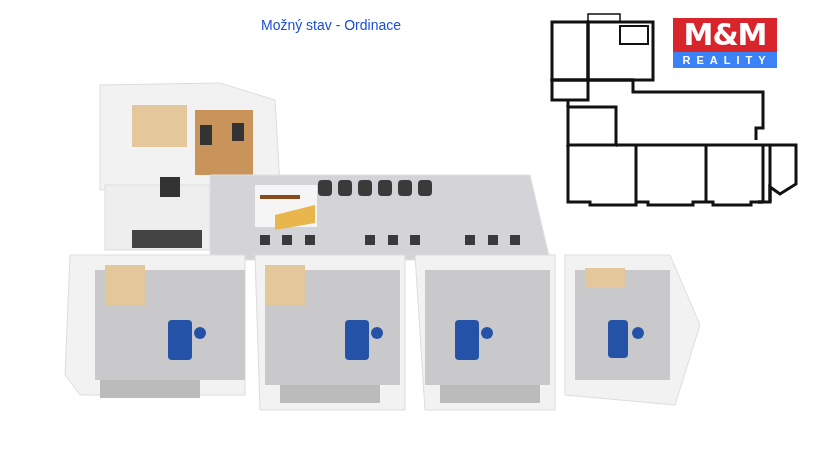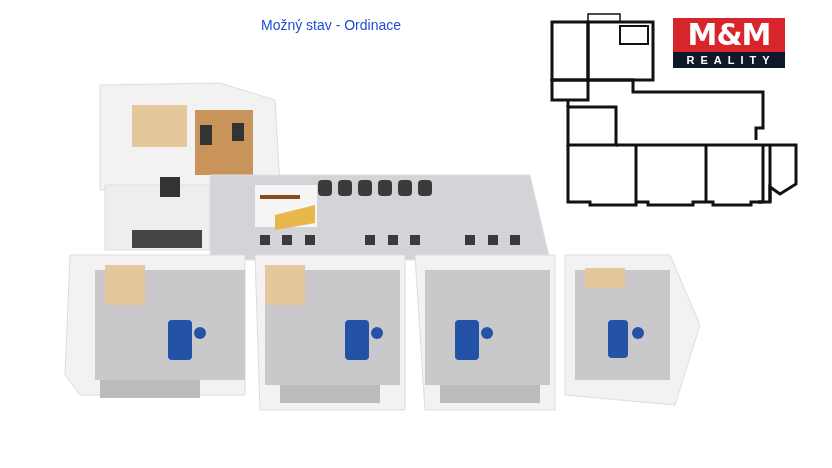--- a/index.html
+++ b/index.html
@@ -1,20 +1,20 @@
 <!DOCTYPE html>
 <html><head>
 <meta charset="utf-8">
 <style>
   html,body{margin:0;padding:0;background:#fff;}
   body{width:832px;height:468px;position:relative;overflow:hidden;font-family:"Liberation Sans",sans-serif;}
   .title{position:absolute;left:0;top:17px;width:662px;text-align:center;font-size:14px;color:#1d4ed8;}
-  .logo{position:absolute;left:673px;top:18px;width:112px;}
+  .logo{position:absolute;left:673px;top:18px;width:104px;}
   .logo-top{height:34px;background:#d8252b;color:#fff;font-weight:bold;font-size:30px;line-height:34px;text-align:center;letter-spacing:-1px;font-family:"DejaVu Sans",sans-serif;}
-  .logo-bot{height:16px;background:#0f172a;color:#fff;font-weight:bold;font-size:11px;line-height:16px;text-align:center;letter-spacing:6px;padding-left:4px;}
+  .logo-bot{height:16px;background:#3b82f6;color:#fff;font-weight:bold;font-size:11px;line-height:16px;text-align:center;letter-spacing:6px;padding-left:4px;}
   .plan2d{position:absolute;left:548px;top:12px;width:262px;height:195px;}
   .render{position:absolute;left:60px;top:65px;width:640px;height:360px;}
 </style>
 </head>
 <body>
 
 <div class="title">Možný stav - Ordinace</div>
 
 <div class="logo">
   <div class="logo-top">M&amp;M</div>

